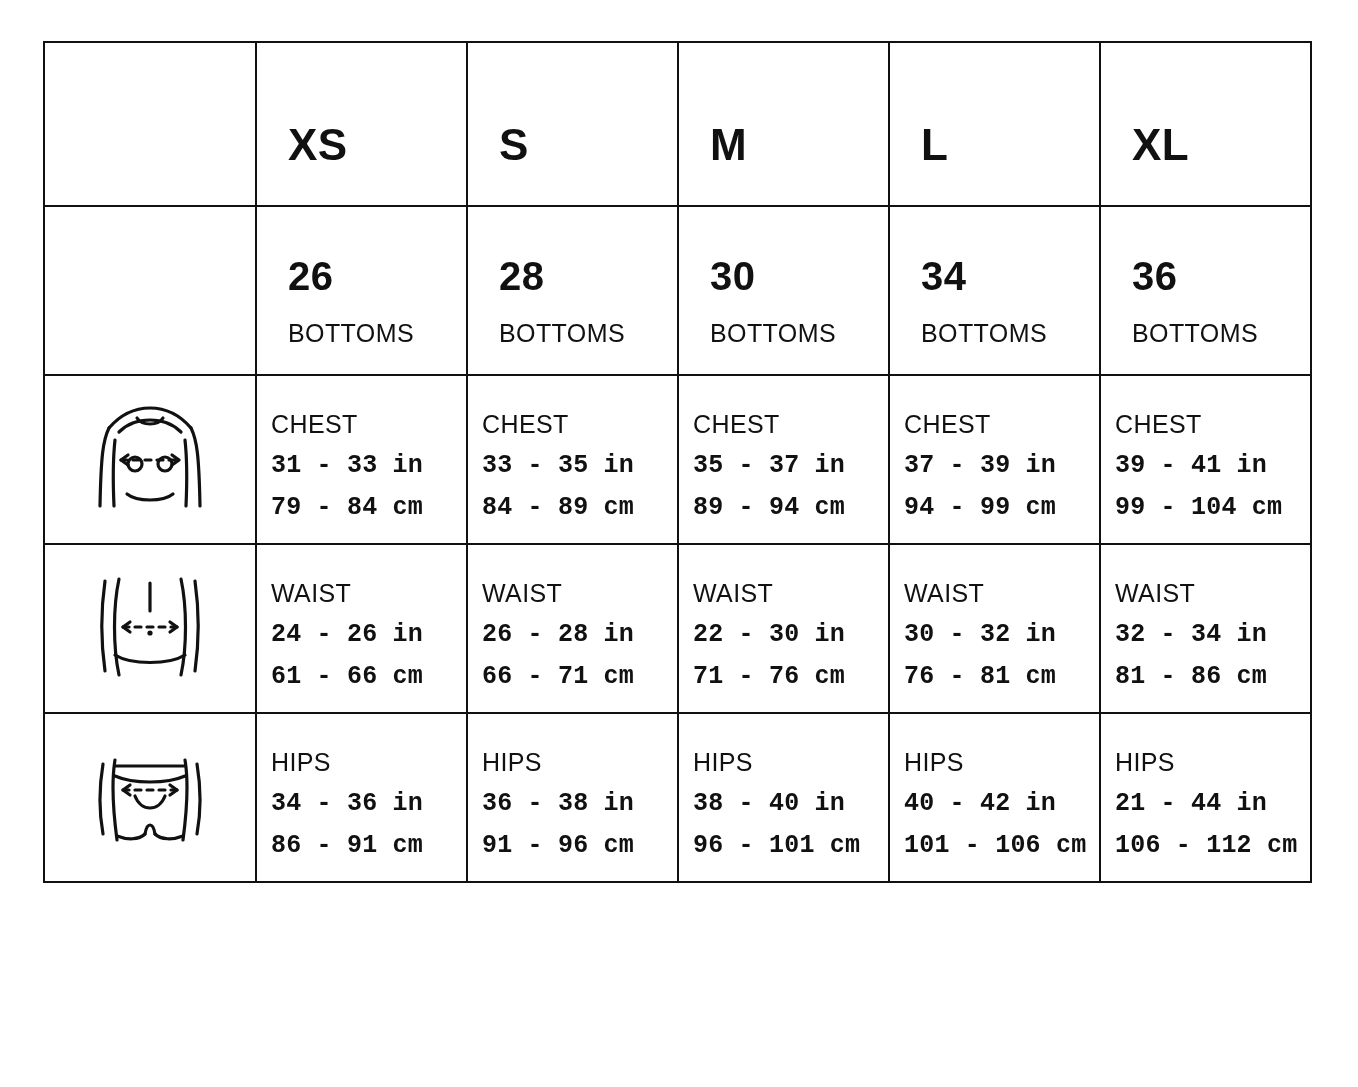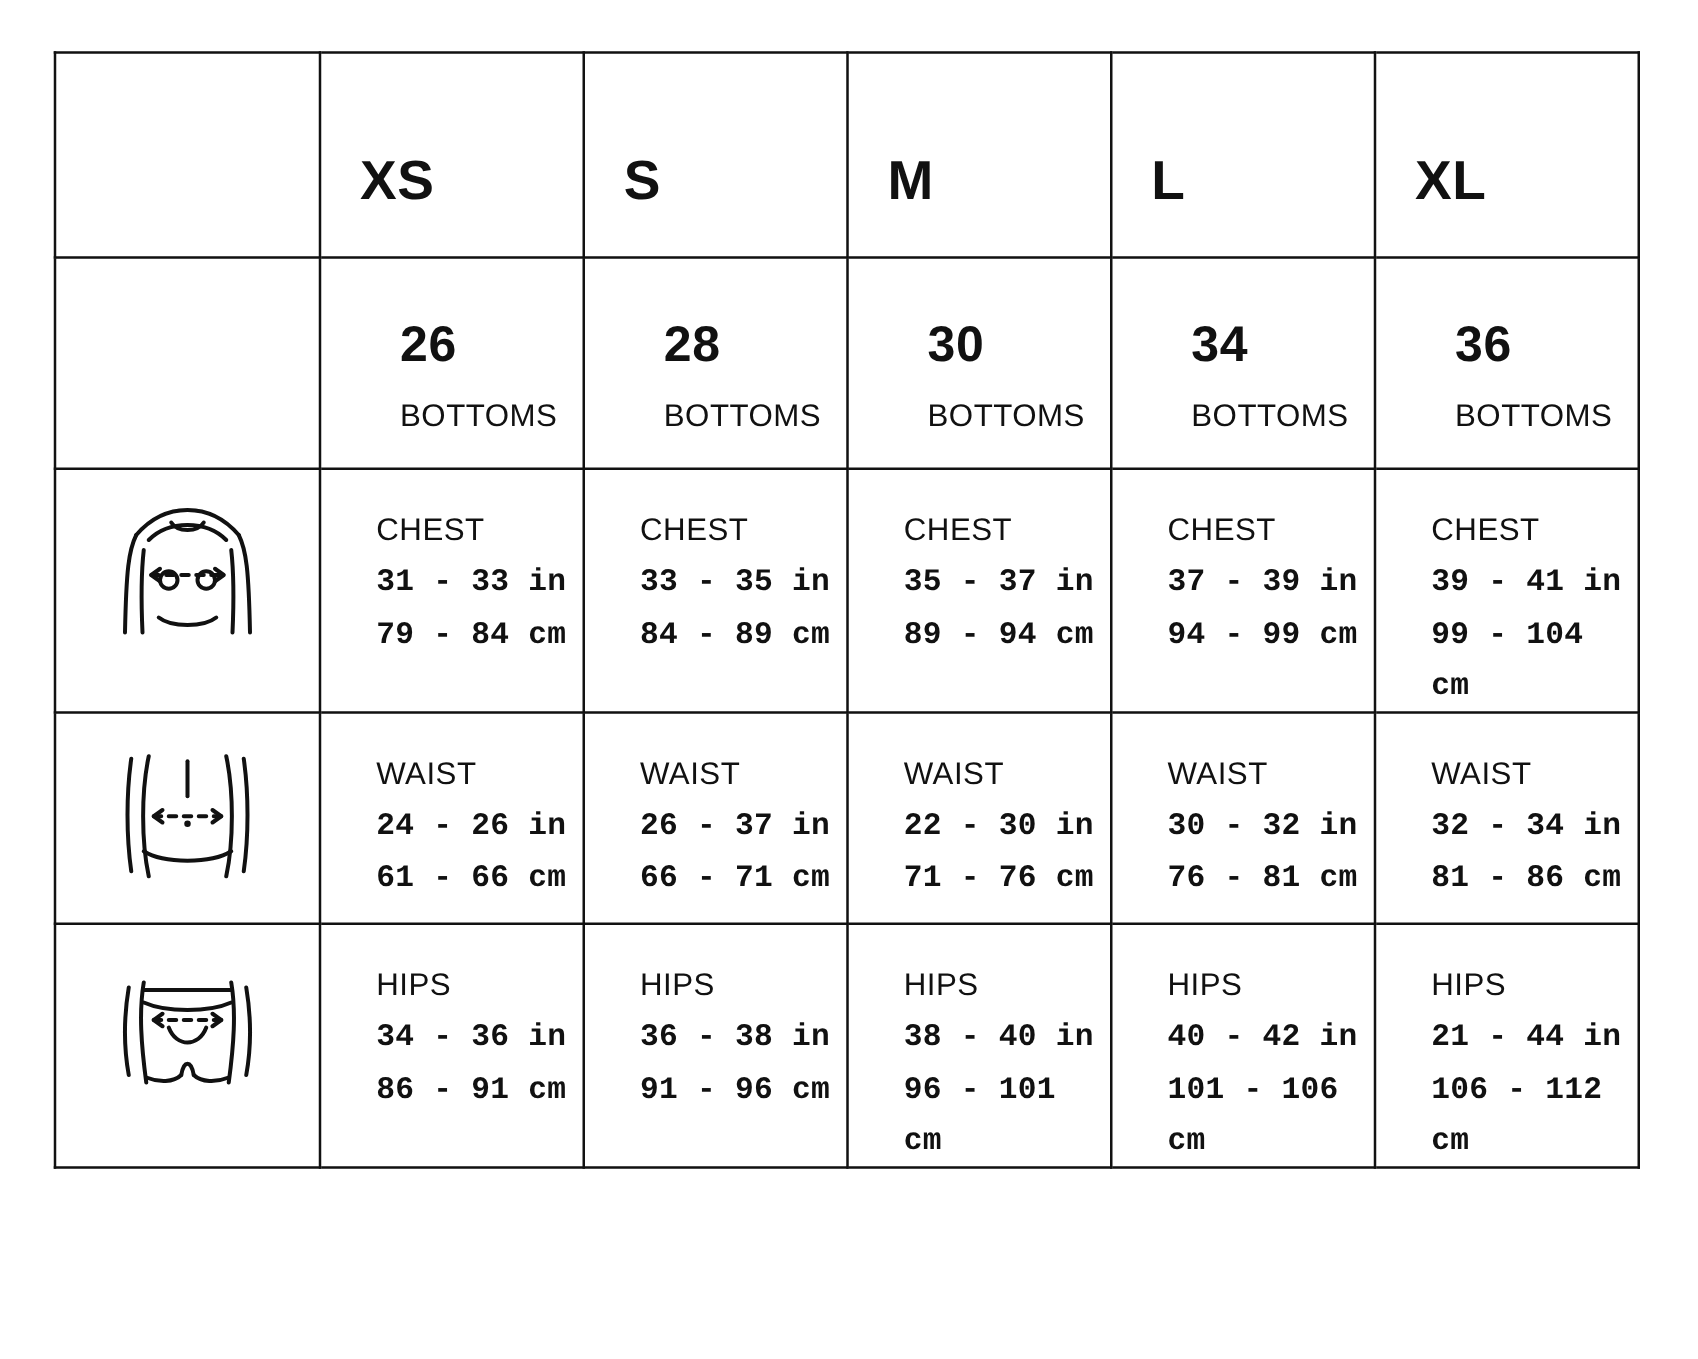--- a/index.html
+++ b/index.html
@@ -41,42 +41,42 @@
   tr.row-sizes td { height: 162px; }
   .size-label {
     font-size: 44px;
     font-weight: bold;
     letter-spacing: 0.5px;
     padding: 80px 0 0 31px;
     line-height: 1;
   }
 
   
-  tr.row-bottoms td { height: 167px; padding-left: 32px; }
+  tr.row-bottoms td { height: 167px; }
   .bottoms-cell {
     padding: 48px 0 0 31px;
   }
   .bottoms-number {
     font-size: 40px;
     font-weight: bold;
     line-height: 1.05;
     letter-spacing: 0.5px;
   }
   .bottoms-word {
     font-size: 25px;
     font-weight: normal;
     letter-spacing: 0.4px;
     line-height: 1.35;
     margin-top: 20px;
   }
 
   
   tr.row-measure td { height: 167px; }
   .measure-cell {
-    padding: 28px 0 0 44px;
+    padding: 28px 0 0 14px;
   }
   .measure-name {
     font-size: 25px;
     font-weight: normal;
     letter-spacing: 0.4px;
     line-height: 1.65;
   }
   .measure-in, .measure-cm {
     font-size: 25px;
     font-weight: bold;
@@ -255,21 +255,21 @@
         <td>
           <div class="measure-cell">
             <div class="measure-name">WAIST</div>
             <div class="measure-in">24 - 26 in</div>
             <div class="measure-cm">61 - 66 cm</div>
           </div>
         </td>
         <td>
           <div class="measure-cell">
             <div class="measure-name">WAIST</div>
-            <div class="measure-in">26 - 37 in</div>
+            <div class="measure-in">26 - 28 in</div>
             <div class="measure-cm">66 - 71 cm</div>
           </div>
         </td>
         <td>
           <div class="measure-cell">
             <div class="measure-name">WAIST</div>
             <div class="measure-in">22 - 30 in</div>
             <div class="measure-cm">71 - 76 cm</div>
           </div>
         </td>

